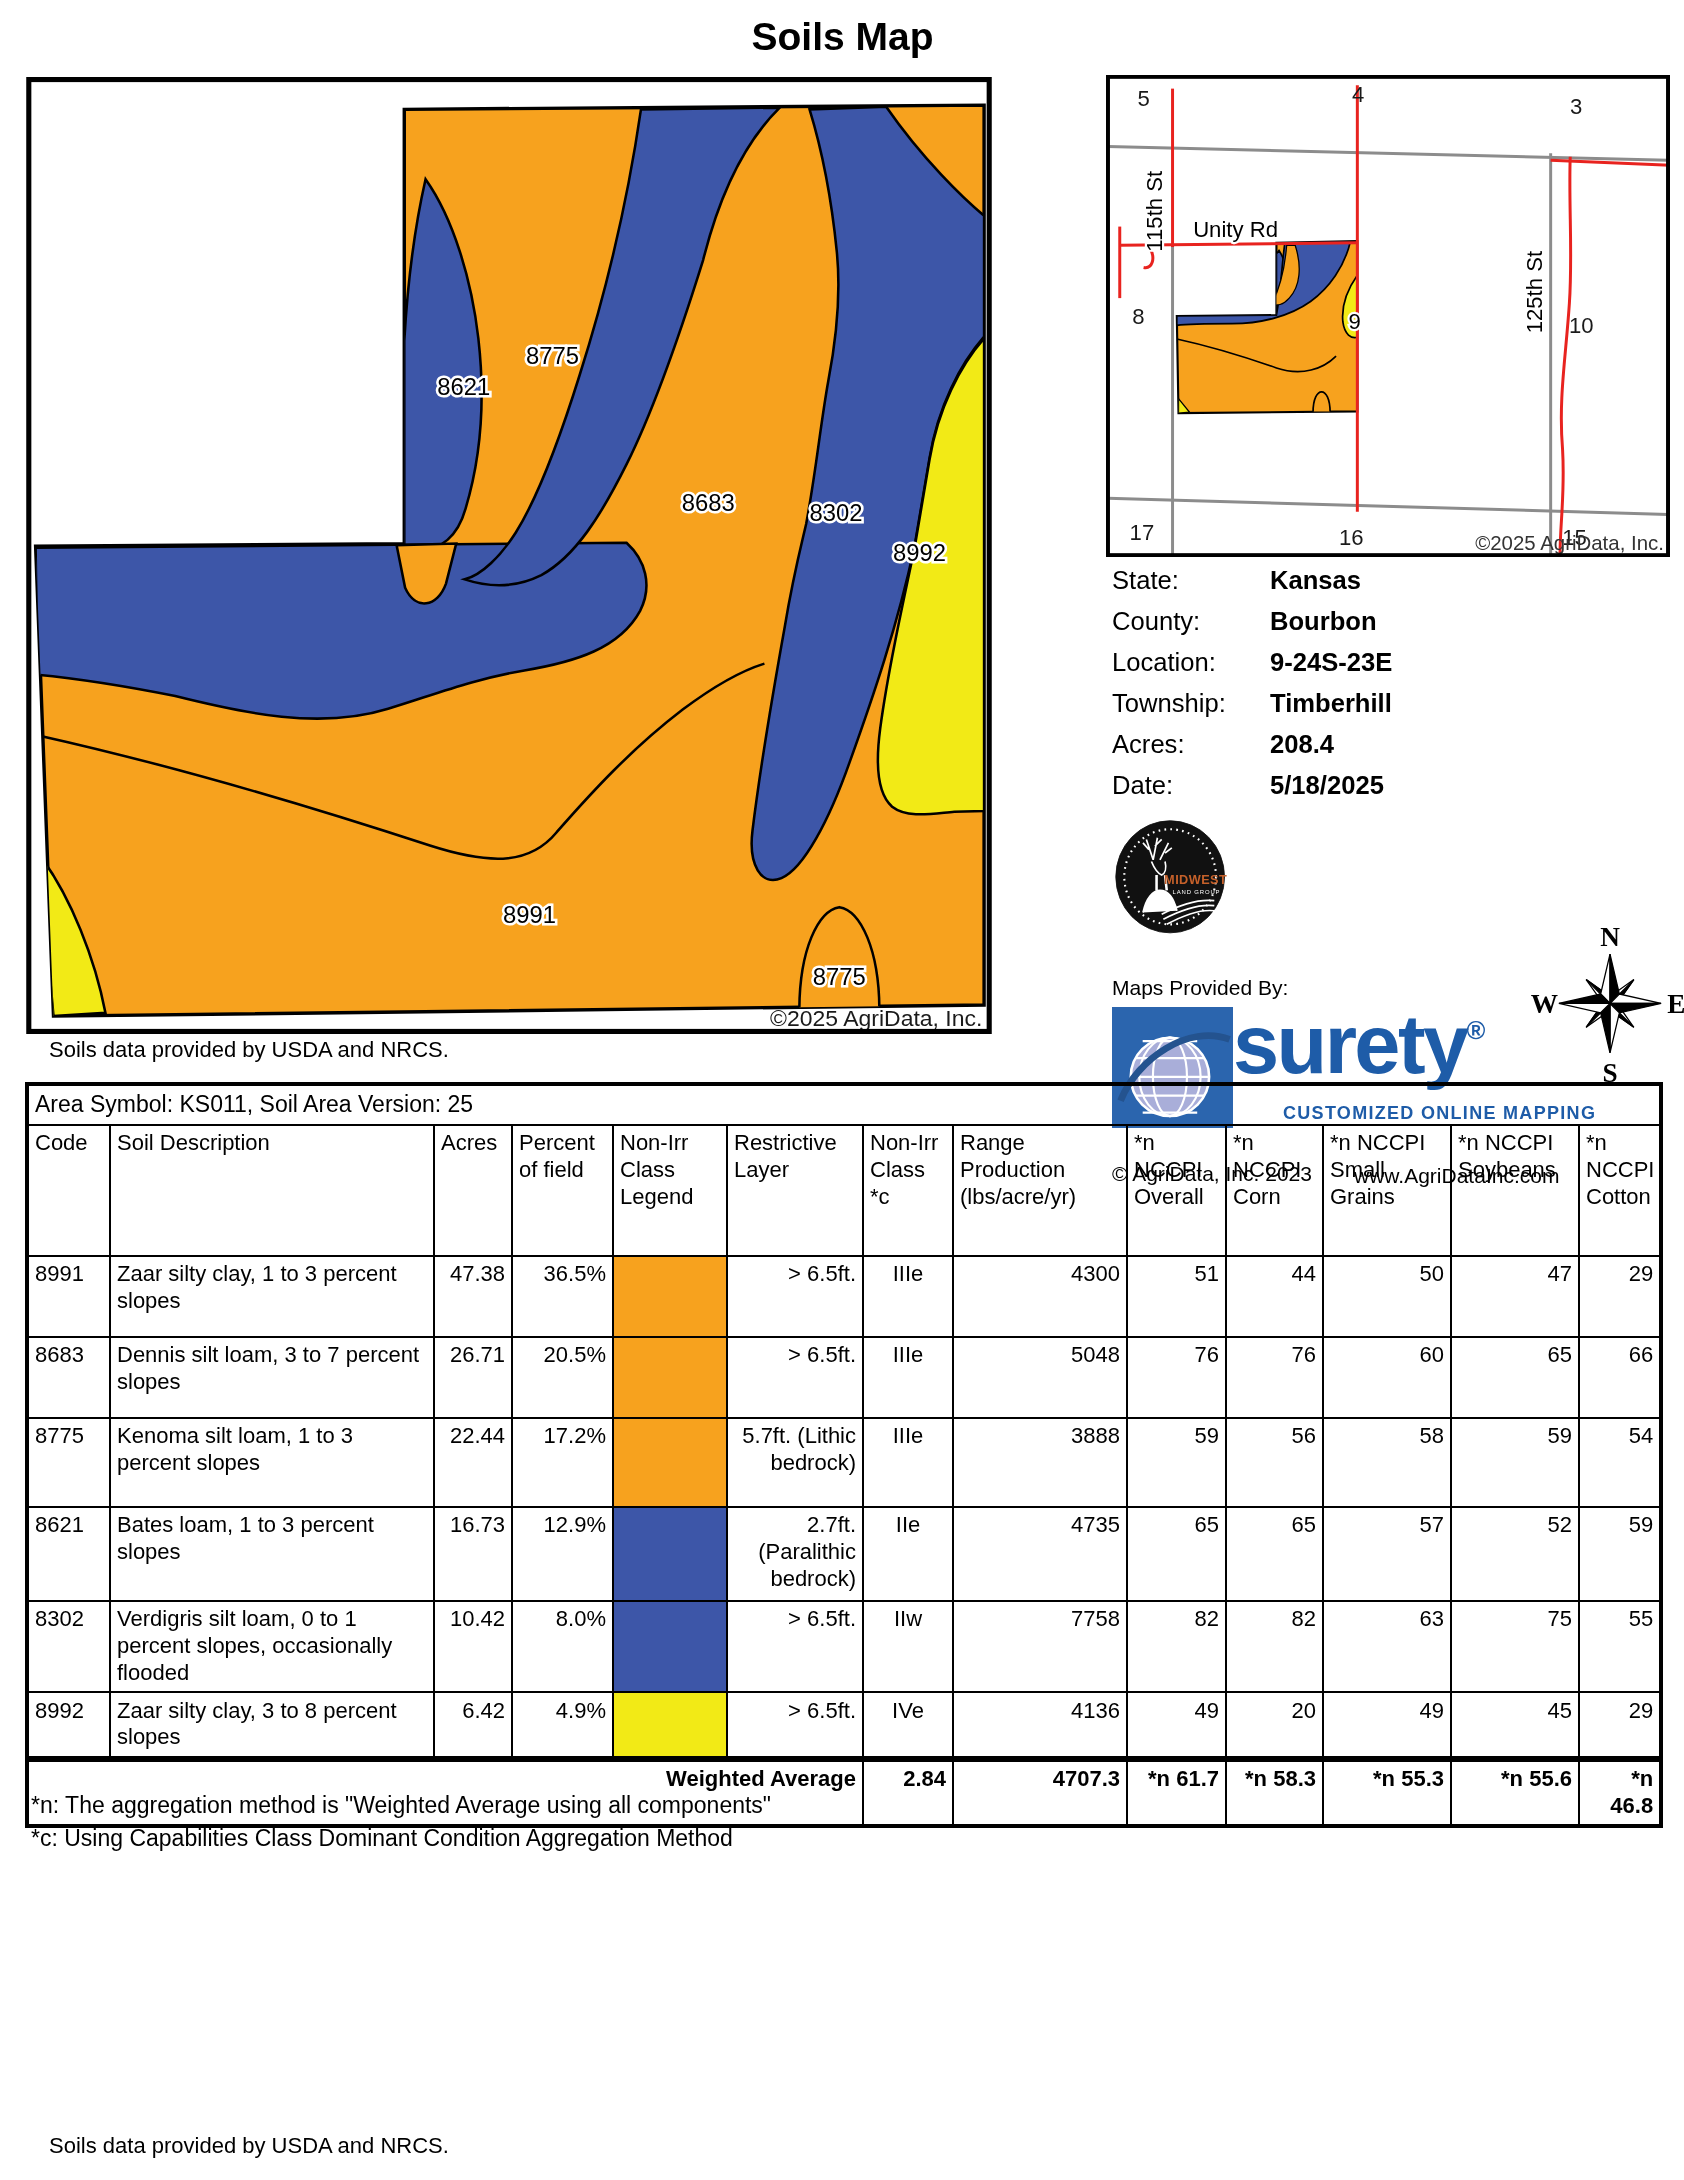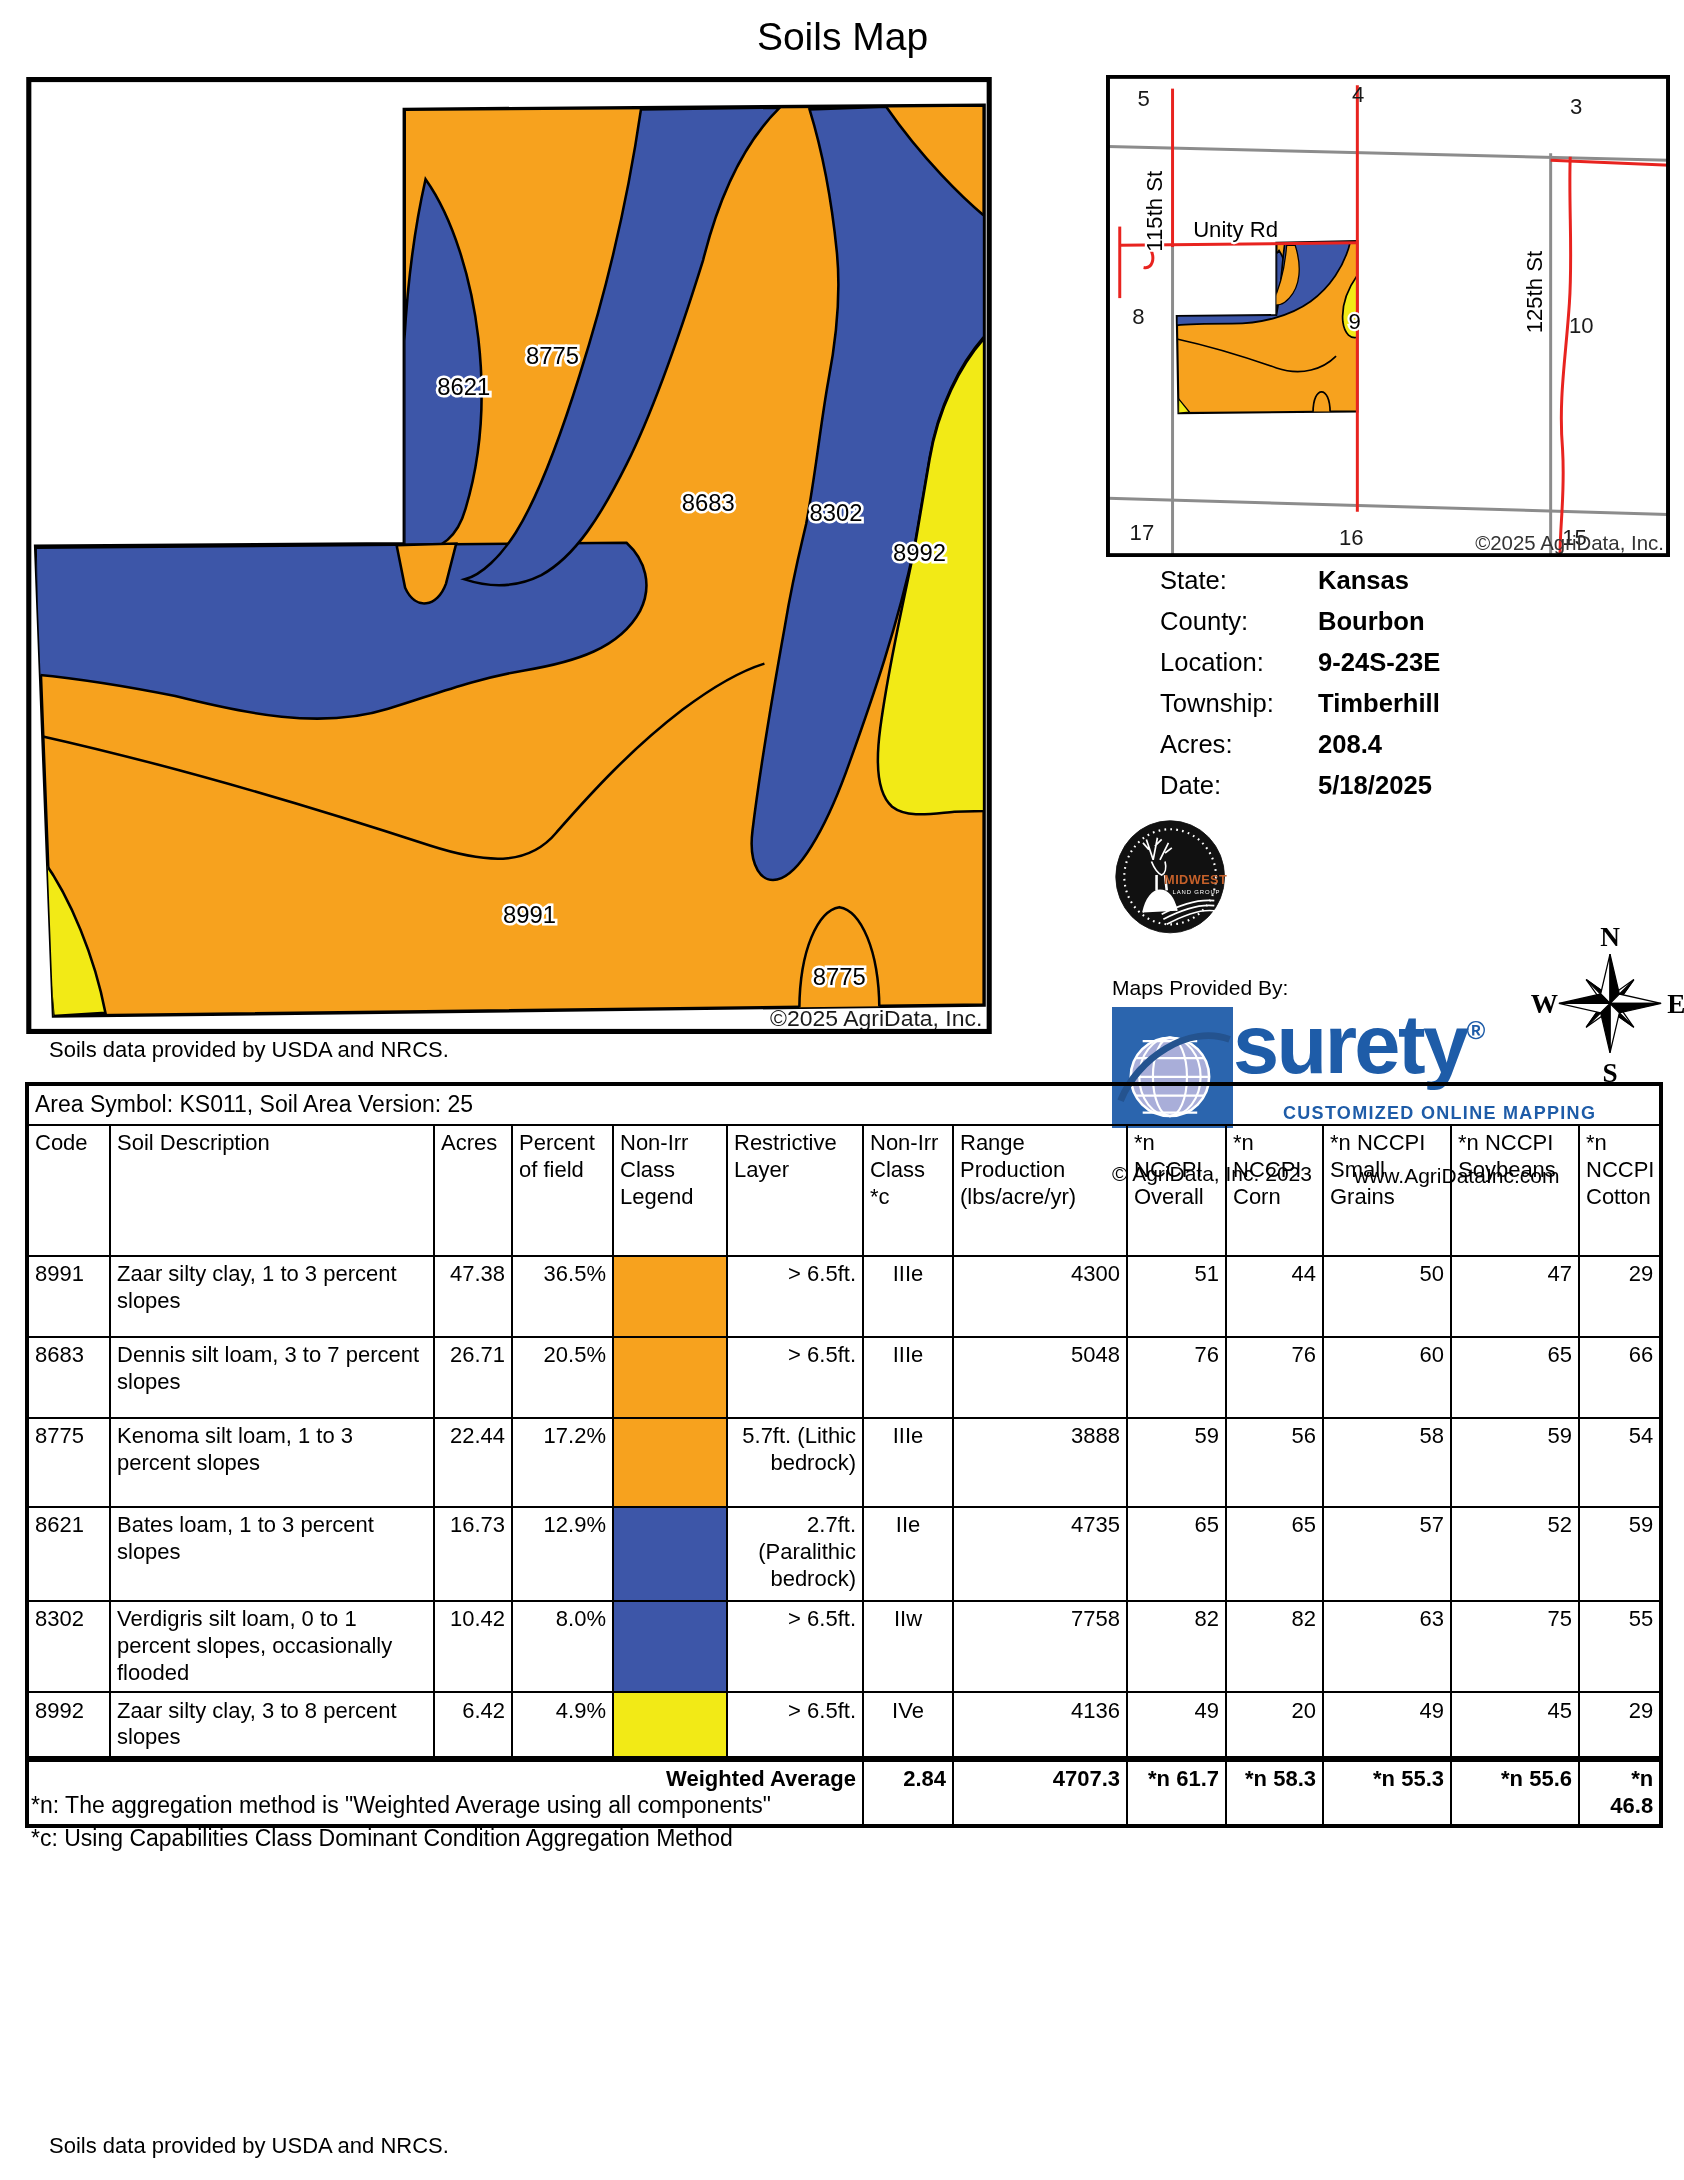--- a/index.html
+++ b/index.html
@@ -1,23 +1,23 @@
 <!DOCTYPE html>
 <html style="font-size:13.6px"><head>
 <meta charset="utf-8">
 <style>
   html,body{margin:0;padding:0;}
   body{width:1685px;height:2181px;position:relative;background:#fff;
        font-family:"Liberation Sans",sans-serif;color:#000;overflow:hidden;}
   .abs{position:absolute;}
-  #page-title{left:0;top:15.3px;width:1685px;text-align:center;font-size:39px;font-weight:normal;}
+  #page-title{left:0;top:15.3px;width:1685px;text-align:center;font-size:39px;font-weight:bold;}
   
   #info-block{left:1112px;top:566px;width:545px;}
   .info-row{display:flex;height:41px;align-items:flex-start;font-size:25.6px;}
-  .info-label{width:158px;margin-left:48px;}
+  .info-label{width:158px;}
   .info-value{font-weight:bold;text-align:center;}
   
   #maps-provided{left:1112px;top:976px;font-size:21px;}
   #surety-word{left:1233px;top:1003px;font-size:83px;font-weight:bold;color:#1E5CA8;letter-spacing:-2.6px;line-height:1;}
   #surety-reg{font-size:25.6px;vertical-align:34px;letter-spacing:0;}
   #surety-tagline{left:1239px;top:1103px;font-size:18px;font-weight:bold;color:#1E5CA8;letter-spacing:1.3px;margin-left:44px;}
   #agridata-copyright{left:1112px;top:1162px;font-size:21px;}
   #agridata-url{left:1354px;top:1164px;font-size:21px;}
   
   #map-caption{left:49px;top:1037px;font-size:22px;}

